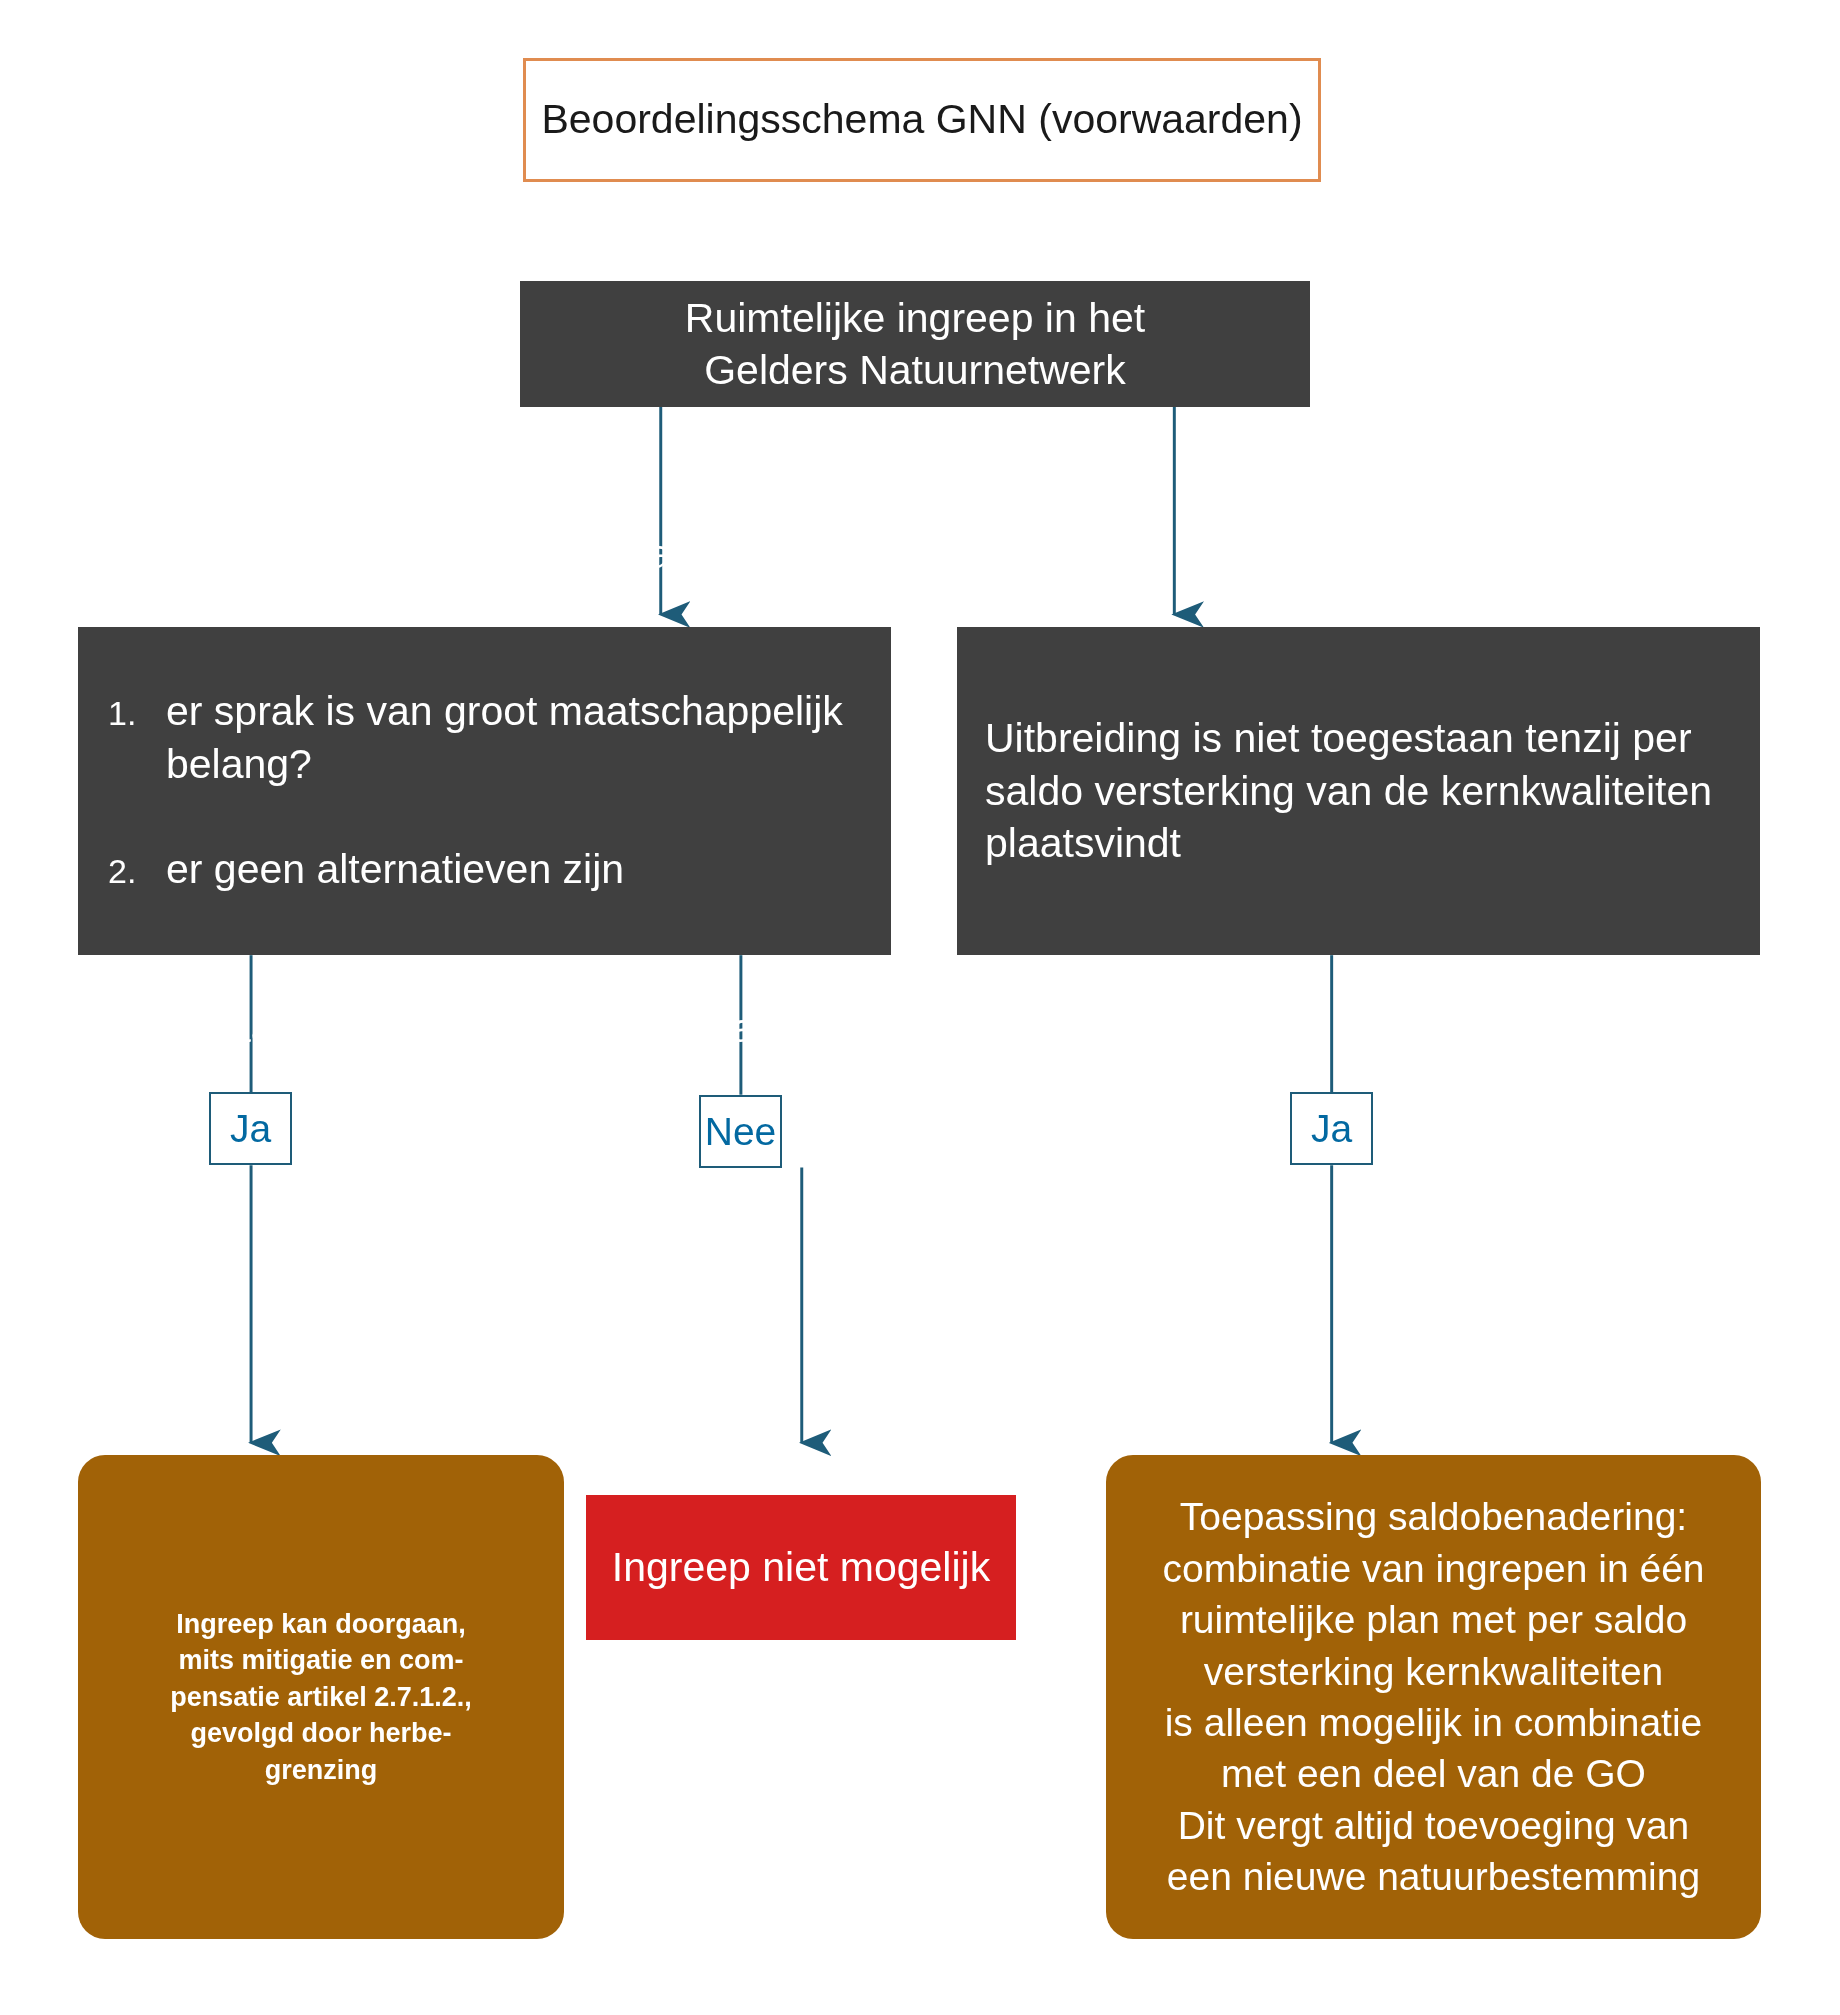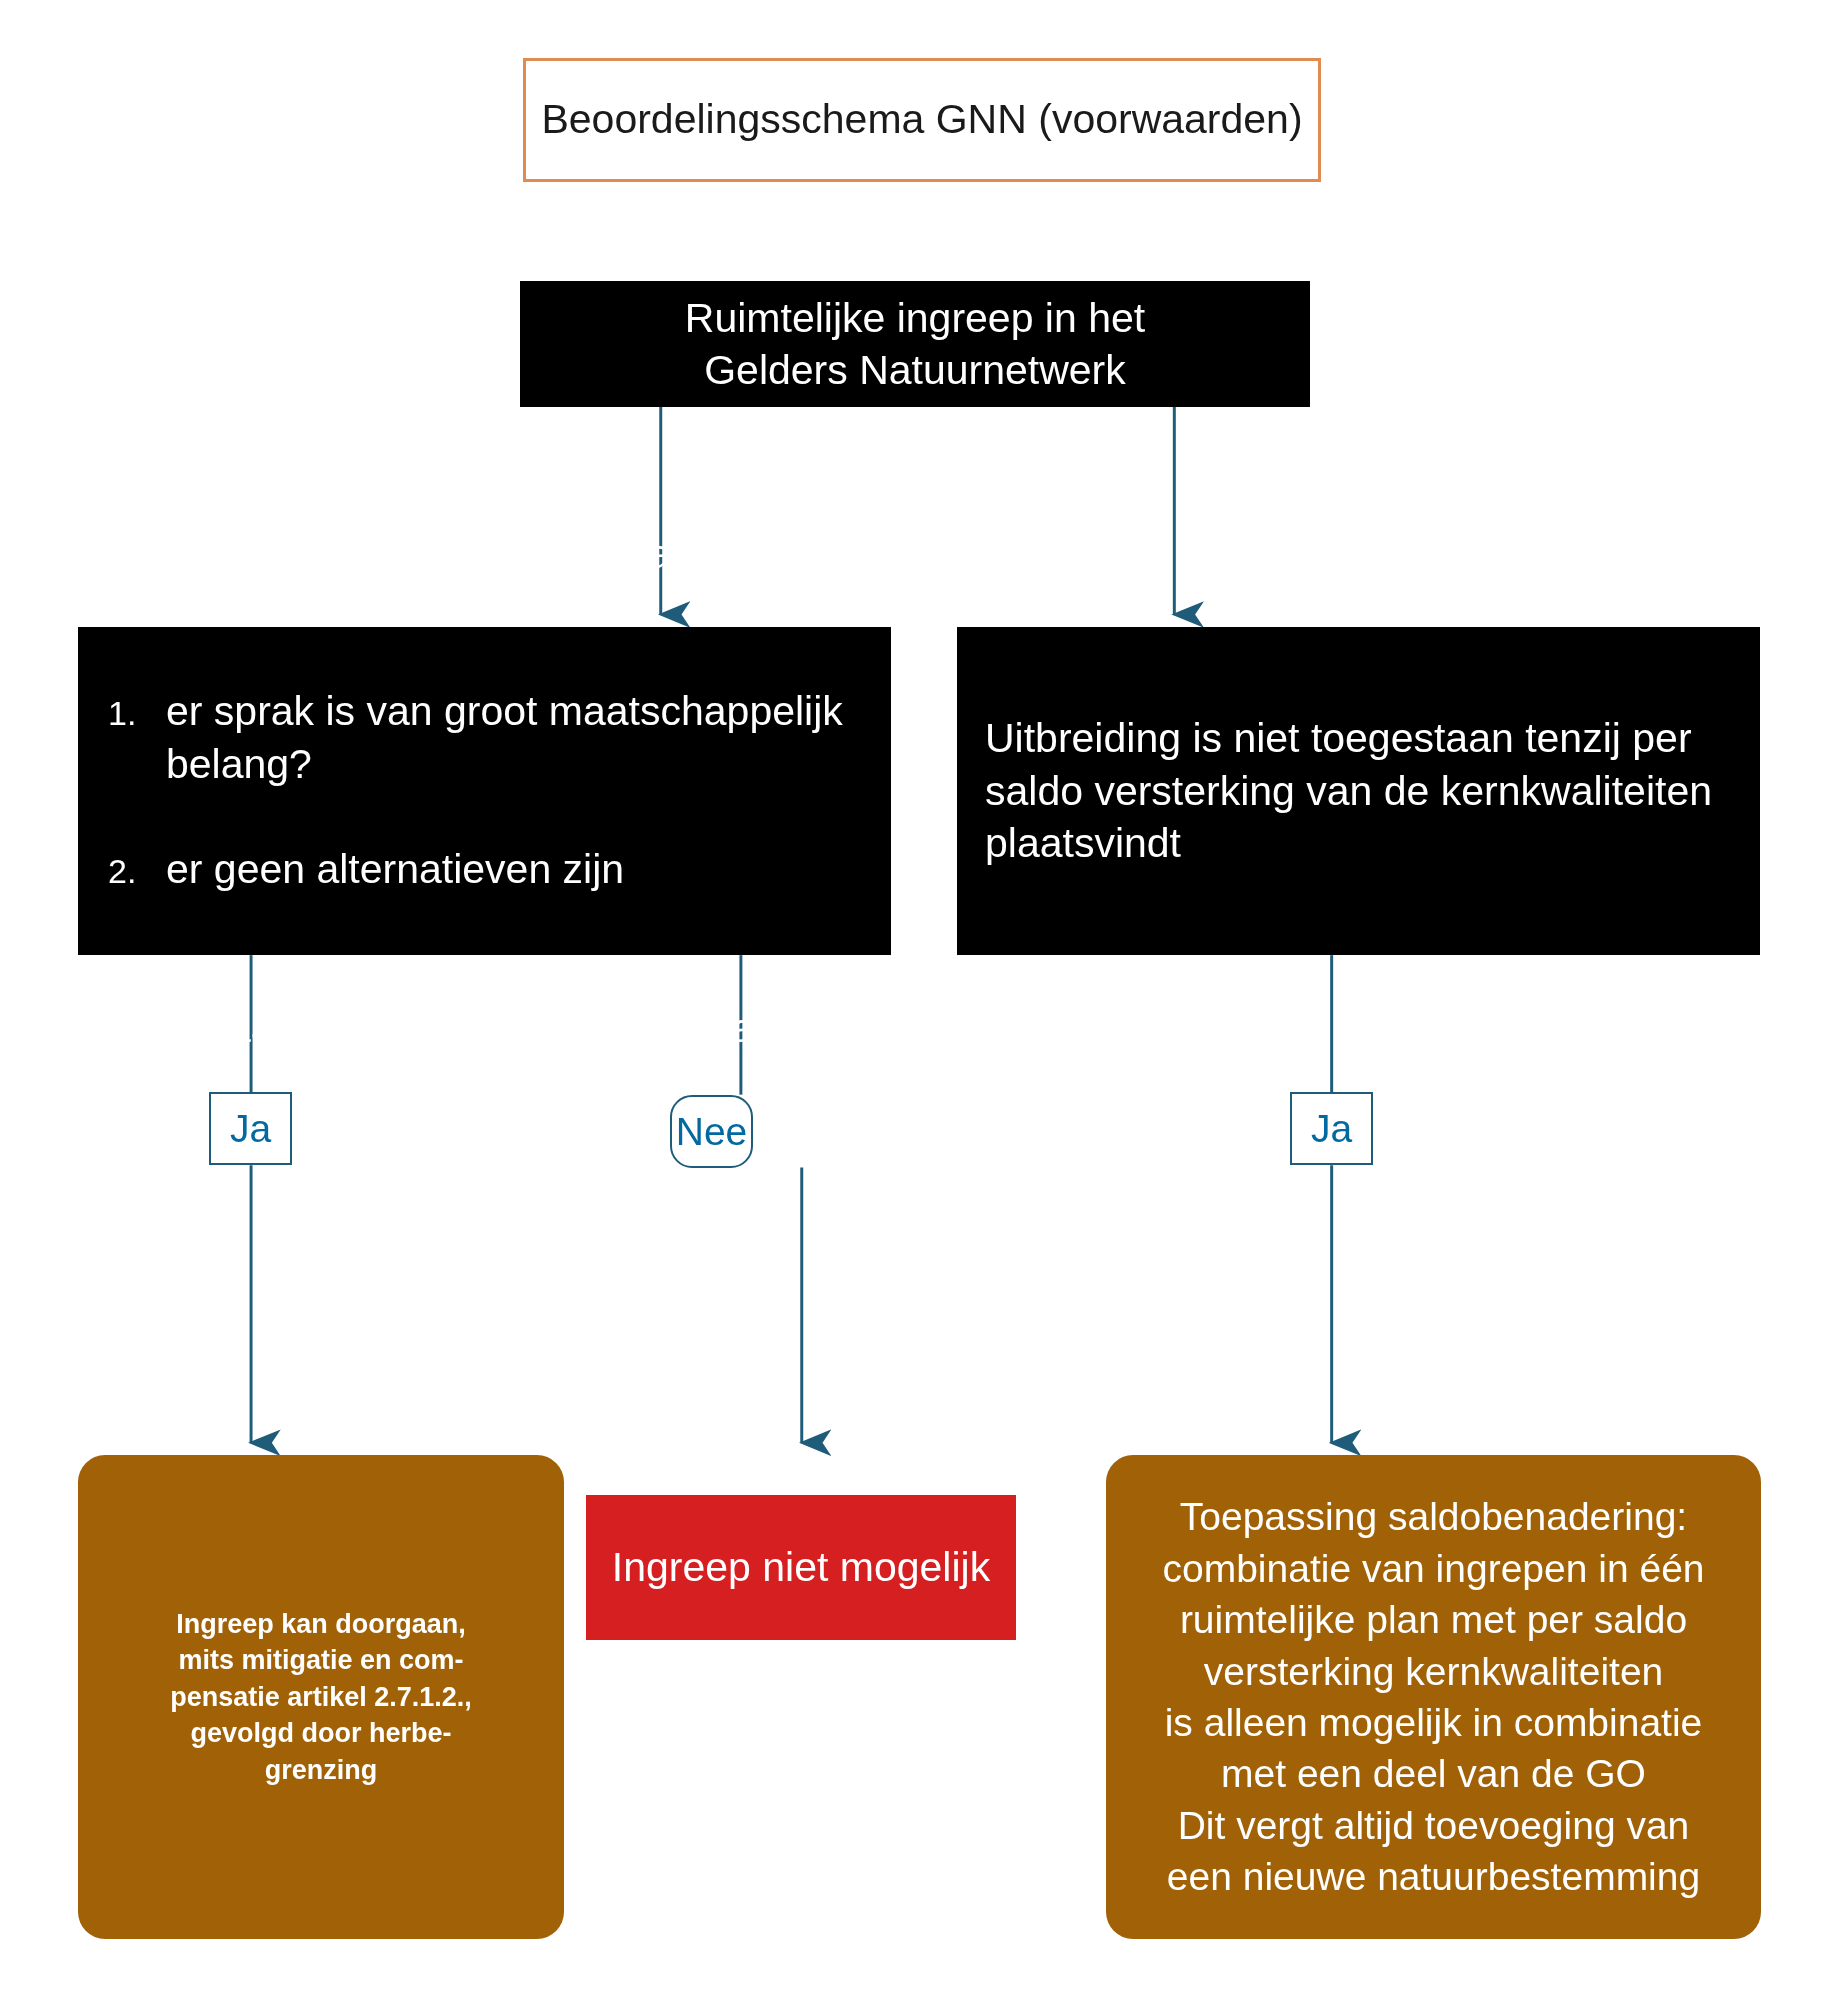--- a/index.html
+++ b/index.html
@@ -41,21 +41,21 @@
   #title-box .node-text {
     color: #1a1a1a;
     font-size: 41px;
     line-height: 1.25;
     text-align: center;
     font-weight: 400;
   }
 
   
   .blue-box {
-    background: #000000;
+    background: #404040;
   }
   .blue-box .node-text {
     color: #ffffff;
     font-size: 41px;
     line-height: 1.28;
   }
 
   #start-box {
     left: 520px;
     top: 281px;
@@ -115,21 +115,21 @@
     width: 83px;
     height: 73px;
   }
   .label-box .node-text {
     color: #0369a1;
     font-size: 39px;
     text-align: center;
     line-height: 1;
   }
   #label-ja-left  { left: 209px;  top: 1092px; }
-  #label-nee      { left: 670px;  top: 1095px; border-radius: 22px; }
+  #label-nee      { left: 699px;  top: 1095px; }
   #label-ja-right { left: 1290px; top: 1092px; }
 
   
   .green-box { background: #a16207; border-radius: 27px; }
   .red-box   { background: #D61F20; }
   .green-box .node-text, .red-box .node-text {
     color: #ffffff;
     text-align: center;
   }
 

